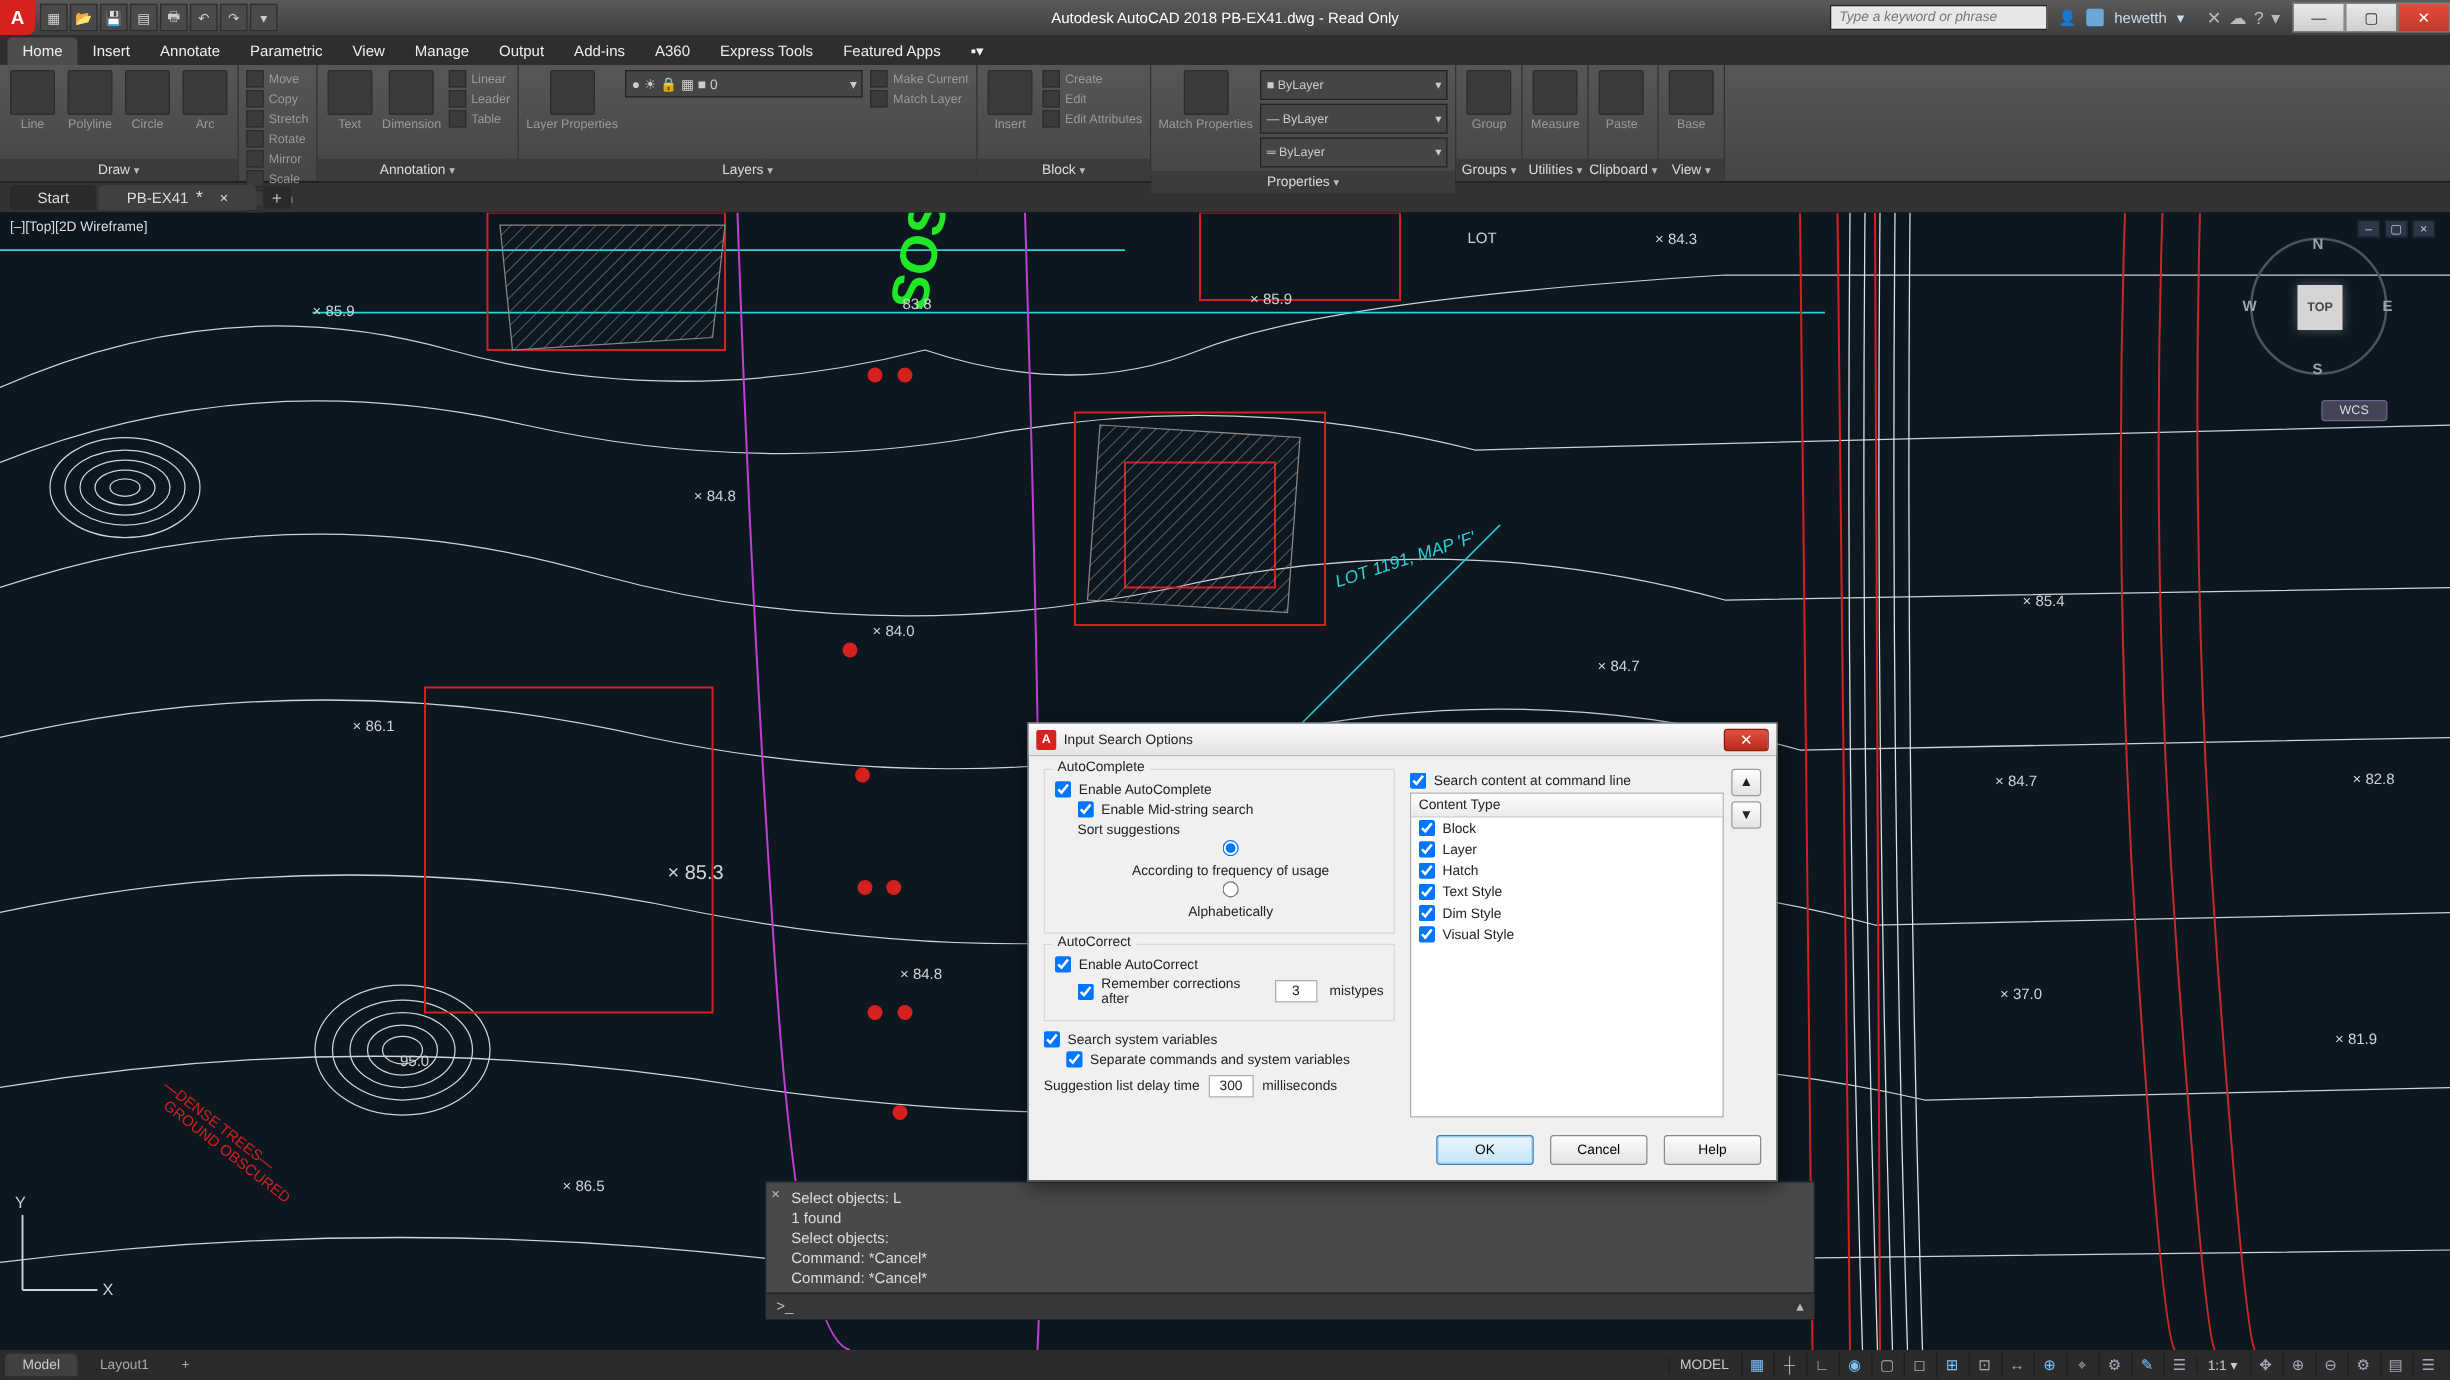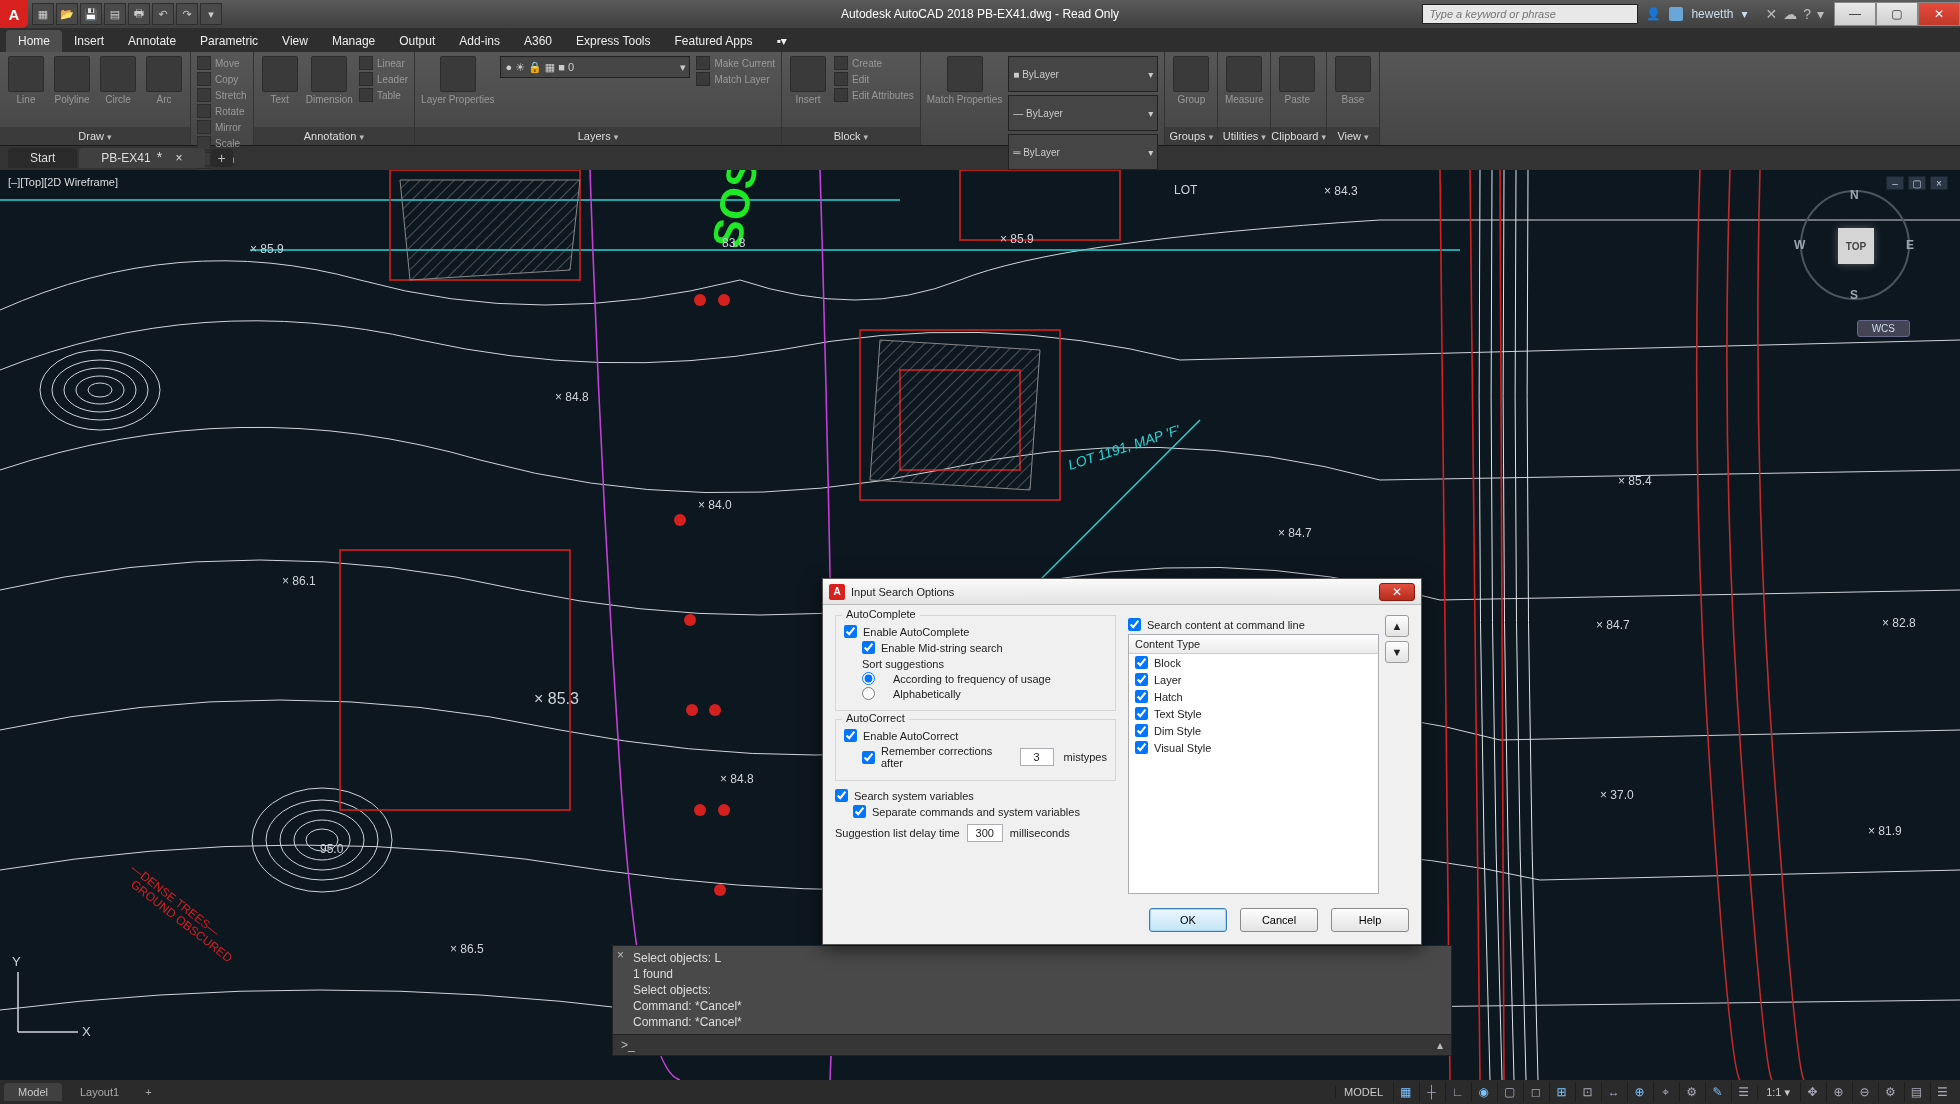--- a/index.html
+++ b/index.html
@@ -4,21 +4,21 @@
 <style>
 * { margin:0; padding:0; box-sizing:border-box; font-family:"Segoe UI",Arial,sans-serif; }
 body { width:1960px; height:1104px; background:#111; overflow:hidden; position:relative; }
 
 
 .titlebar { height:28px; background:linear-gradient(#5a5a5a,#3f3f3f); display:flex; align-items:center; color:#fff; font-size:12px; position:relative; }
 .app-logo { width:28px; height:28px; background:#d8201e; color:#fff; font-weight:bold; display:flex; align-items:center; justify-content:center; font-size:15px; border-bottom-right-radius:6px; }
 .qat { display:flex; gap:2px; margin-left:4px; }
 .qat .qbtn { width:22px; height:22px; background:#4a4a4a; border:1px solid #2e2e2e; display:flex; align-items:center; justify-content:center; color:#ccc; font-size:11px; }
 .title-text { position:absolute; left:50%; transform:translateX(-50%); text-align:center; }
-.search-box { margin-left:auto; width:216px; height:20px; background:#e8e8e8; color:#777; font-style:italic; font-size:11px; padding:2px 6px; border:1px solid #222; }
+.search-box { margin-left:auto; width:174px; height:20px; background:#e8e8e8; color:#777; font-style:italic; font-size:11px; padding:2px 6px; border:1px solid #222; }
 .user-area { display:flex; align-items:center; gap:8px; margin:0 8px; color:#cde; font-size:12px; }
 .user-area .uicon { width:14px; height:14px; background:#6aa6d8; border-radius:2px; }
 .win-controls { display:flex; }
 .win-controls .wbtn { width:42px; height:24px; background:linear-gradient(#e9e9e9,#cfcfcf); border:1px solid #888; display:flex; align-items:center; justify-content:center; font-size:12px; color:#333; }
 .win-controls .wbtn.close { background:linear-gradient(#e74b3b,#c0392b); color:#fff; }
 .help-icons { display:flex; gap:6px; margin:0 10px; color:#bbb; font-size:14px; }
 
 
 .menubar { height:24px; background:#2e2e2e; display:flex; align-items:end; padding-left:6px; font-size:12px; }
 .menutab { padding:4px 12px; color:#eee; cursor:pointer; }
@@ -30,21 +30,21 @@
 .panel-body { display:flex; gap:6px; flex:1; align-items:flex-start; }
 .rb-btn { display:flex; flex-direction:column; align-items:center; gap:2px; color:#9a9a9a; font-size:10px; min-width:40px; }
 .rb-ico { width:28px; height:28px; background:#3a3a3a; border:1px solid #2c2c2c; border-radius:2px; }
 .rb-ico.big { width:36px; height:36px; }
 .rb-smallrow { display:flex; flex-direction:column; gap:2px; }
 .rb-small { display:flex; align-items:center; gap:4px; color:#9a9a9a; font-size:10px; }
 .rb-small .si { width:14px; height:14px; background:#3a3a3a; border:1px solid #2c2c2c; }
 .panel-title { text-align:center; color:#ddd; font-size:11px; padding:3px 0; background:#3b3b3b; margin:0 -6px; }
 .panel-title .caret::after { content:" ▾"; color:#bbb; font-size:9px; }
 .layer-combo { width:190px; height:22px; background:#454545; border:1px solid #222; color:#ccc; font-size:11px; display:flex; align-items:center; padding:0 4px; }
-.prop-combo { width:150px; height:36px; background:#454545; border:1px solid #222; color:#ccc; font-size:10px; display:flex; align-items:center; padding:0 4px; margin-bottom:3px; }
+.prop-combo { width:150px; height:24px; background:#454545; border:1px solid #222; color:#ccc; font-size:10px; display:flex; align-items:center; padding:0 4px; margin-bottom:3px; }
 
 
 .doctabs { height:24px; background:#333; display:flex; align-items:center; font-size:12px; padding-left:8px; gap:2px; }
 .doctab { padding:3px 22px; background:#2a2a2a; color:#ddd; border-radius:4px 4px 0 0; position:relative; }
 .doctab.active { background:#404040; }
 .doctab .dirty { margin-left:6px; font-size:14px; line-height:0; }
 .doctab-add { width:22px; height:18px; background:#2a2a2a; color:#bbb; display:flex; align-items:center; justify-content:center; border-radius:3px; margin-left:4px; font-size:14px; }
 
 
 .canvas-wrap { position:absolute; top:170px; left:0; right:0; bottom:24px; background:#0d1720; overflow:hidden; }
@@ -81,21 +81,21 @@
 .dlg-title { height:26px; background:linear-gradient(#fafafa,#e3e3e3); display:flex; align-items:center; padding:0 6px; border-bottom:1px solid #bbb; }
 .dlg-title .ai { width:16px; height:16px; background:#d8201e; border-radius:2px; margin-right:6px; display:flex; align-items:center; justify-content:center; color:#fff; font-size:10px; font-weight:bold; }
 .dlg-title .dx { margin-left:auto; width:36px; height:18px; background:linear-gradient(#e05040,#b82c1c); color:#fff; border-radius:3px; display:flex; align-items:center; justify-content:center; font-size:12px; border:1px solid #8b1a0e; }
 .dlg-body { display:flex; padding:10px 12px 6px; gap:12px; }
 .dlg-col { flex:1; }
 .grp { border:1px solid #d6d6d6; padding:6px 8px 8px; margin-bottom:8px; position:relative; }
 .grp-title { position:absolute; top:-8px; left:6px; background:#f0f0f0; padding:0 4px; font-size:11px; }
 .chk { display:flex; align-items:center; gap:6px; margin:3px 0; }
 .chk input { width:13px; height:13px; }
 .indent { margin-left:18px; }
-.rad { display:flex; align-items:center; gap:18px; margin:2px 0 2px 18px; }
+.rad { display:flex; align-items:center; gap:6px; margin:2px 0 2px 18px;flex-direction:column; }
 .numbox { width:36px; height:18px; border:1px solid #abadb3; background:#fff; text-align:center; font-size:11px; margin:0 4px; display:inline-block; line-height:16px; }
 .listbox { border:1px solid #abadb3; background:#fff; height:260px; overflow:auto; }
 .listhdr { background:linear-gradient(#fdfdfd,#ebebeb); border-bottom:1px solid #ccc; padding:3px 6px; font-size:11px; }
 .listrow { display:flex; align-items:center; gap:6px; padding:2px 6px; }
 .updown { display:flex; flex-direction:column; gap:4px; margin-left:6px; }
 .udbtn { width:24px; height:22px; background:linear-gradient(#fdfdfd,#e3e3e3); border:1px solid #9c9c9c; border-radius:3px; display:flex; align-items:center; justify-content:center; font-size:11px; }
 .dlg-foot { display:flex; justify-content:flex-end; gap:13px; padding:8px 12px 12px; }
 .dbtn { width:78px; height:24px; background:linear-gradient(#fdfdfd,#e3e3e3); border:1px solid #8a8a8a; border-radius:3px; font-size:11px; cursor:pointer; }
 .dbtn.primary { border:1px solid #3c7fb1; box-shadow:inset 0 0 0 1px #a3d3f5; background:linear-gradient(#eaf6fd,#c4e5f6); }
 </style>

